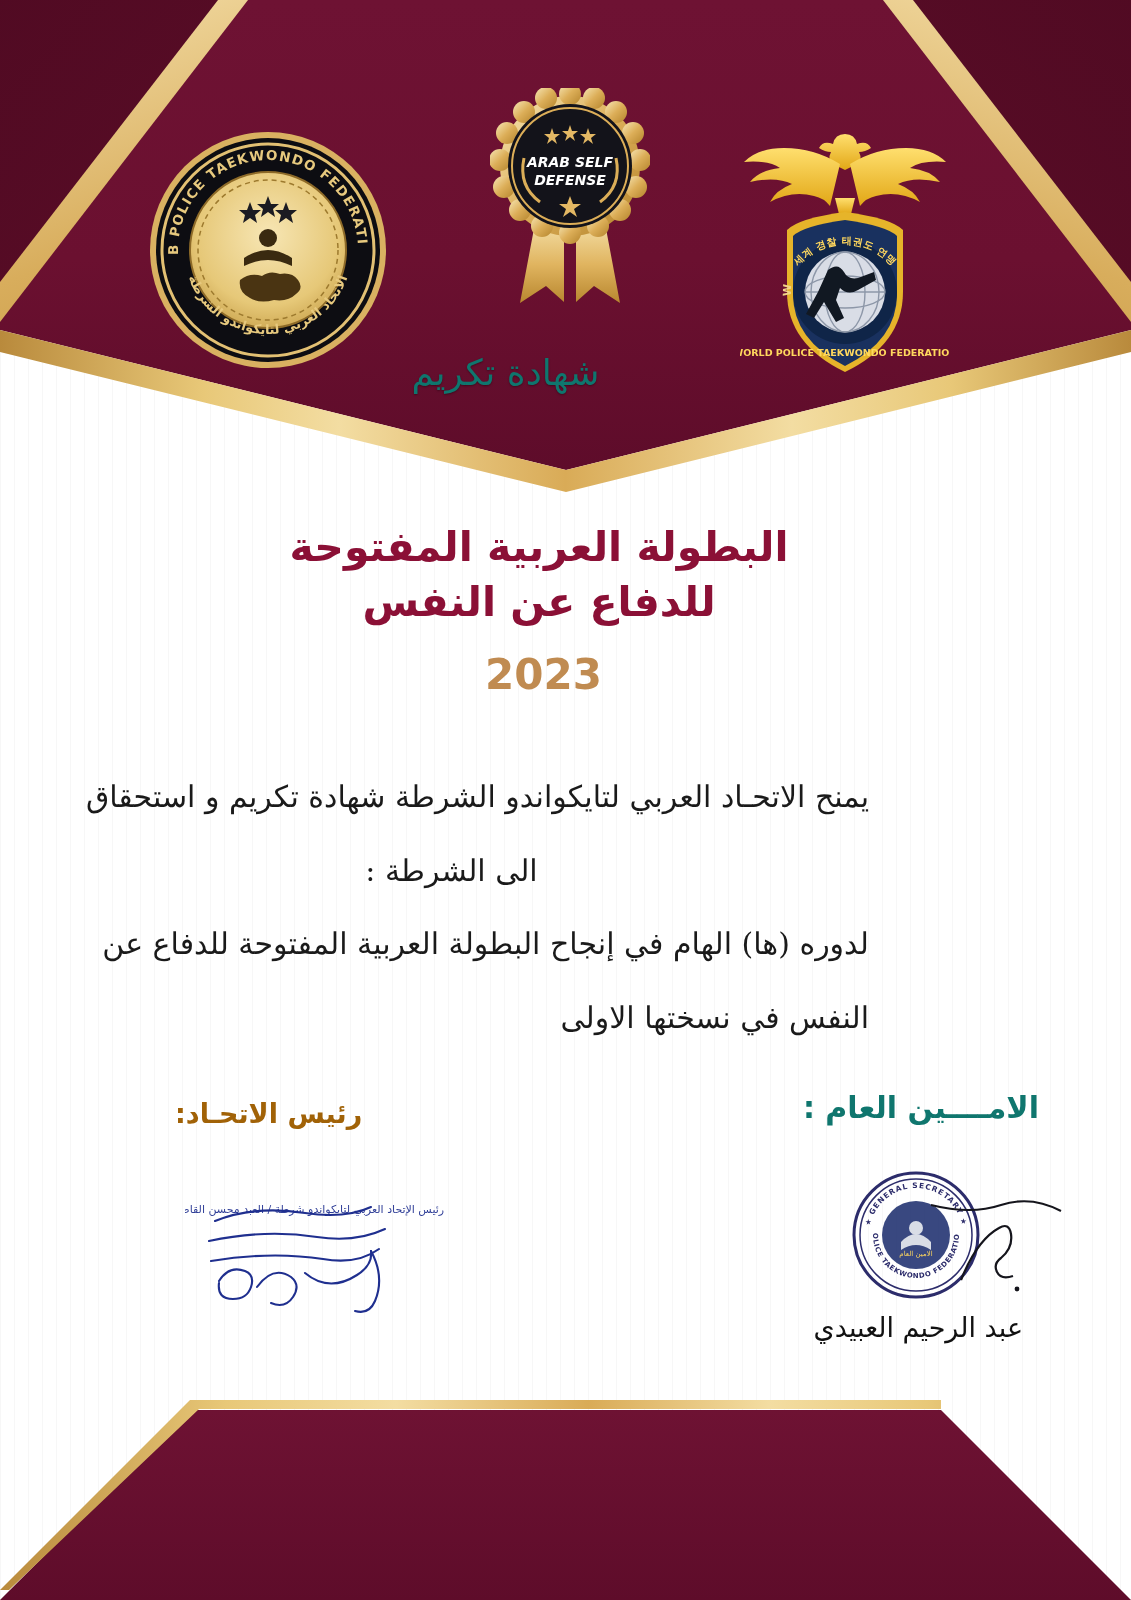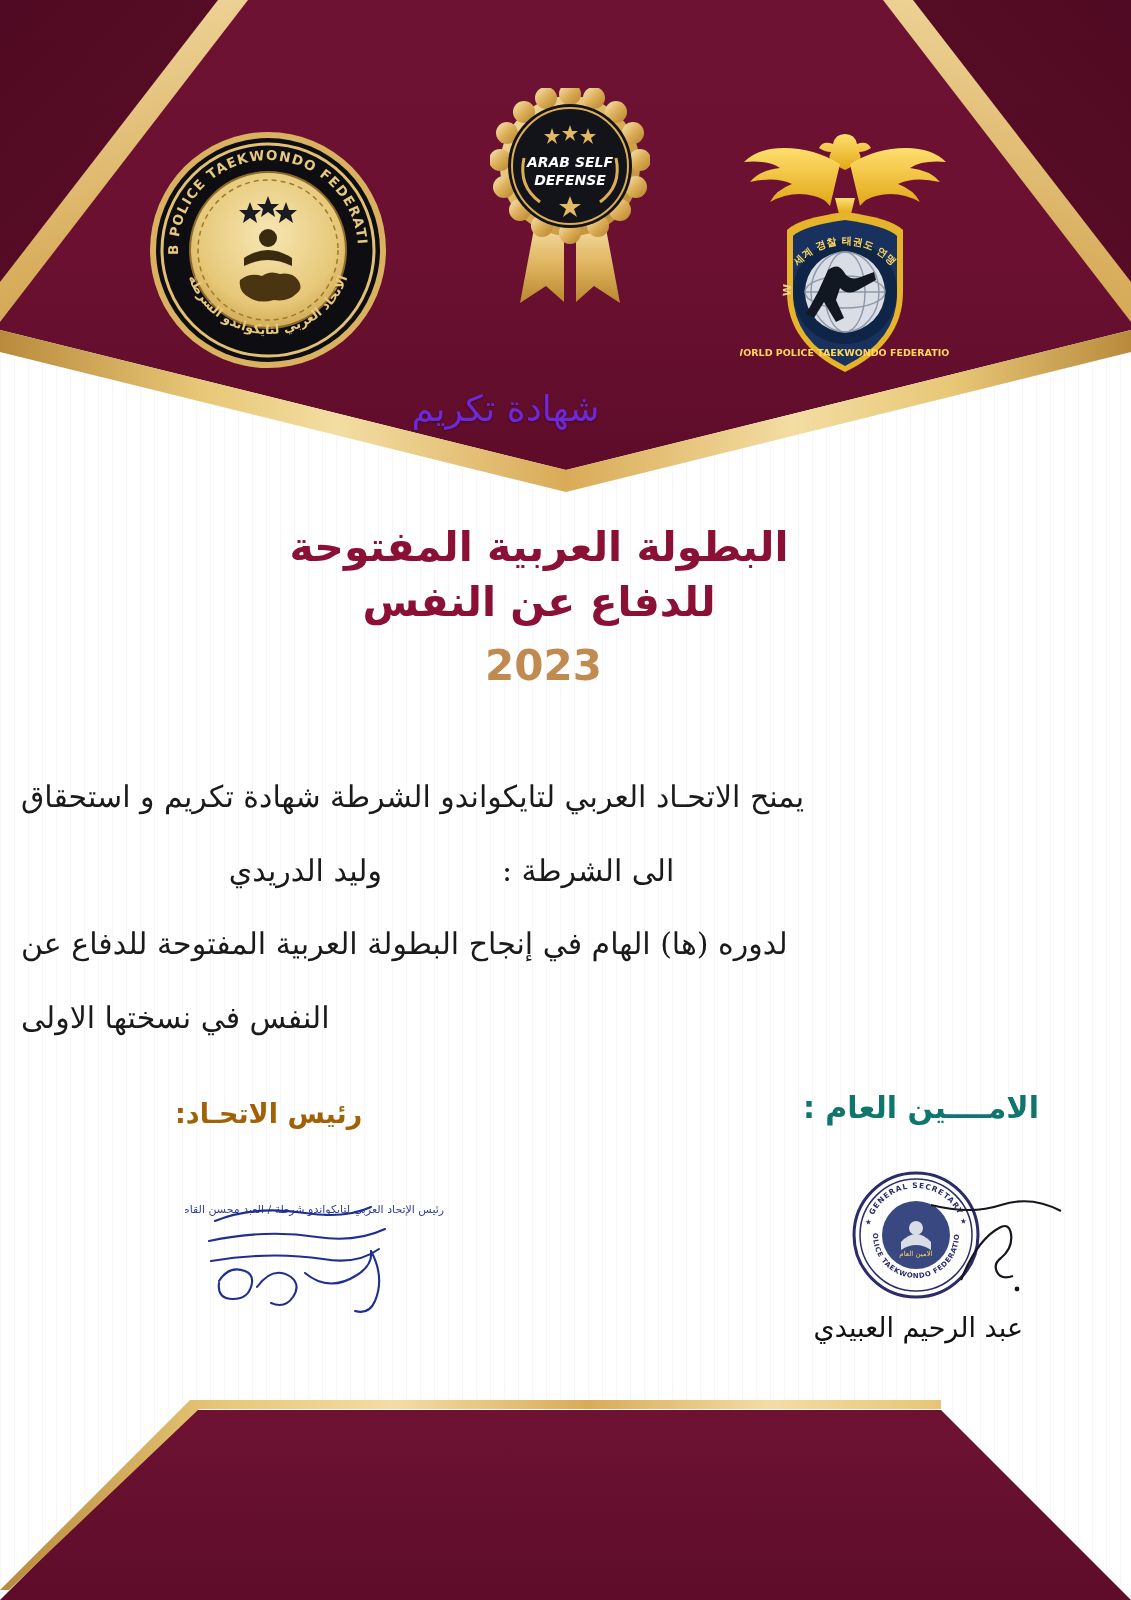--- a/index.html
+++ b/index.html
@@ -139,65 +139,64 @@
   .logo-mid   { left: 490px; top: 30px; font-style: italic; }
   .logo-right { left: 740px; top: 62px; }
 
   
   .cert-type {
     position: absolute;
     top: 352px;
     left: 0;
     width: 1011px;
     text-align: center;
-    color: #6d28d9;
+    color: #0f766e;
     font-size: 36px;
     font-weight: 400;
     letter-spacing: 0;
     z-index: 9;
     text-shadow: 0 1px 2px rgba(0,0,0,.35);
-    margin-top: 36px;
   }
 
   
   .titles {
     position: absolute;
     top: 520px;
     left: 0;
     width: 1078px;
     text-align: center;
     z-index: 9;
   }
   .title-1, .title-2 {
     color: #8b1036;
     font-size: 41px;
     font-weight: bold;
     line-height: 1.35;
   }
   .title-year {
-    margin-top: 10px;
+    margin-top: 19px;
     color: #c08b51;
     font-size: 42px;
     font-weight: bold;
     padding-left: 9px;
   }
 
   
   .body-text {
     position: absolute;
     top: 760px;
     left: 0;
     width: 903px;
     z-index: 9;
     color: #1a1a1a;
     font-family: "DejaVu Serif", "Liberation Serif", serif;
     font-size: 30px;
     line-height: 2.45;
-    text-align: left;
-    padding: 0 21px;
+    text-align: right;
+    padding: 0 34px;
     box-sizing: border-box;
   }
   .body-line {
     white-space: nowrap;
   }
   .line-name {
     display: flex;
     flex-direction: row;
     justify-content: center;
     gap: 120px;
@@ -426,21 +425,20 @@
   <div class="titles">
     <div class="title-1">البطولة العربية المفتوحة</div>
     <div class="title-2">للدفاع عن النفس</div>
     <div class="title-year">2023</div>
   </div>
 
   <div class="body-text">
     <div class="body-line">يمنح الاتحـاد العربي لتايكواندو الشرطة شهادة تكريم و استحقاق</div>
     <div class="body-line line-name">
       <span>الى الشرطة :</span>
-      <span class="recipient-name">وليد الدريدي</span>
     </div>
     <div class="body-line">لدوره (ها) الهام في إنجاح البطولة العربية المفتوحة للدفاع عن</div>
     <div class="body-line">النفس في نسختها الاولى</div>
   </div>
 
   <div class="sign-area">
 
     <div class="sign-right-label">الامــــين العام :</div>
     <div class="sign-left-label">رئيس الاتحـاد:</div>
 

